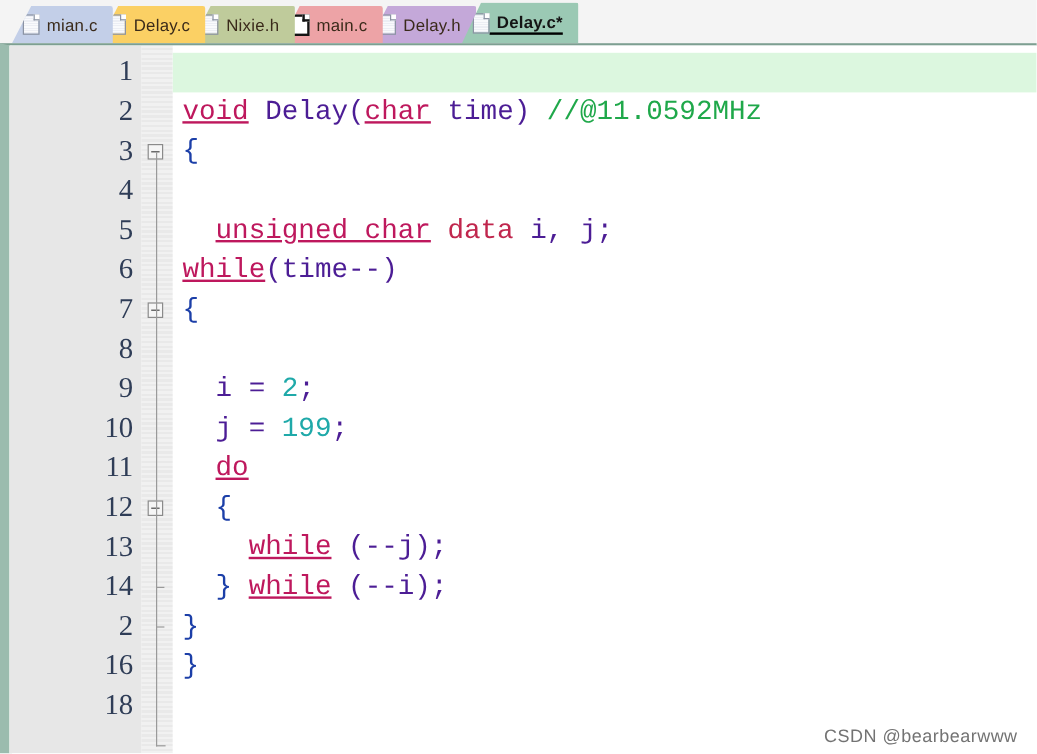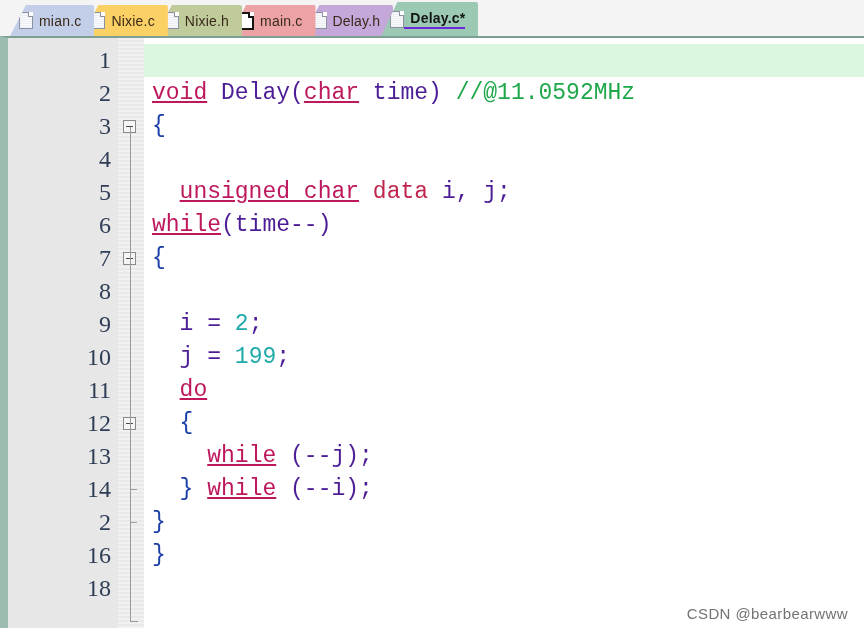--- a/index.html
+++ b/index.html
@@ -59,21 +59,21 @@
     color: #3a2a1a;
     letter-spacing: .2px;
   }
   .tab.active {
     height: 34px;
     z-index: 20;
   }
   .tab.active .tab-label {
     font-weight: bold;
     color: #141414;
-    border-bottom: 2px solid #6d28d9;
+    border-bottom: 2px solid #000000;
     padding-bottom: 1px;
   }
 
   
   .file-icon {
     position: relative;
     width: 14px;
     height: 17px;
     flex: 0 0 auto;
     margin-left: 3px;
@@ -276,21 +276,21 @@
 <div id="app">
 
   <div id="tabstrip">
     <div id="tabstrip-inner">
         <div class="tab" style="background: rgb(195, 207, 232); z-index: 10;">
           <span class="file-icon textured"></span>
           <span class="tab-label">mian.c</span>
         </div>
         <div class="tab" style="background: rgb(251, 208, 100); z-index: 9;">
           <span class="file-icon textured"></span>
-          <span class="tab-label">Nixie.c</span>
+          <span class="tab-label">Delay.c</span>
         </div>
         <div class="tab" style="background: rgb(191, 203, 155); z-index: 8;">
           <span class="file-icon textured"></span>
           <span class="tab-label">Nixie.h</span>
         </div>
         <div class="tab" style="background: rgb(237, 163, 166); z-index: 7;">
           <span class="file-icon bold-outline"></span>
           <span class="tab-label">main.c</span>
         </div>
         <div class="tab" style="background: rgb(196, 168, 217); z-index: 6;">

